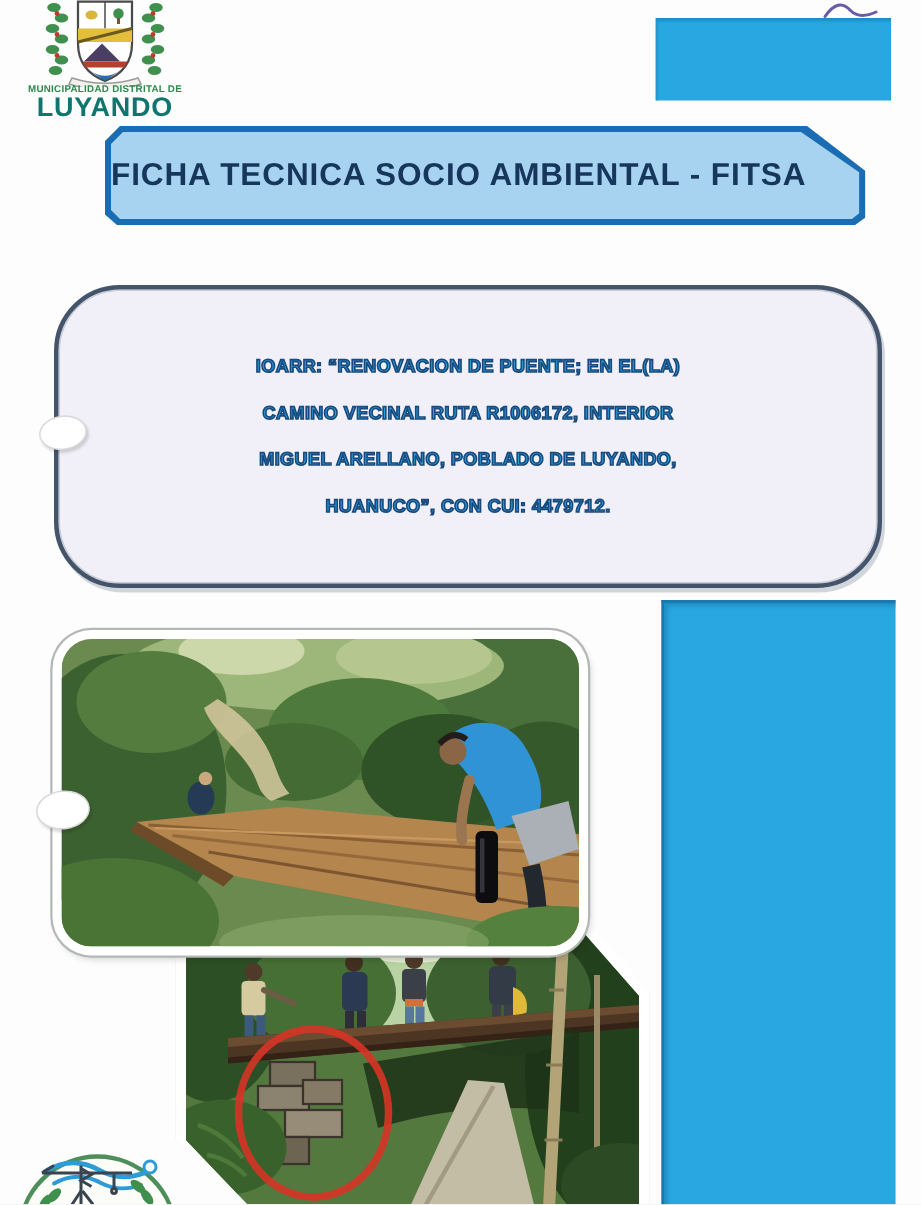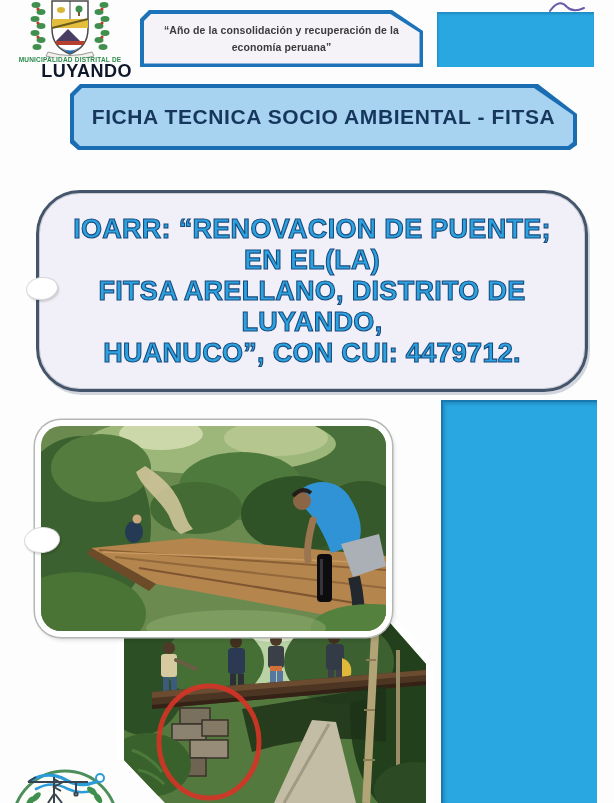--- a/index.html
+++ b/index.html
@@ -5,51 +5,51 @@
   * { margin:0; padding:0; box-sizing:border-box; }
   body { background:#e8e8e8; font-family:"Liberation Sans", sans-serif; }
   .page {
     position:relative; width:614px; height:803px; margin:0 auto;
     background:#fdfdfd; overflow:hidden;
   }
   
   .crest { position:absolute; left:24px; top:0; width:92px; height:58px; }
   .muni-text { position:absolute; left:8px; top:56px; width:124px; text-align:center; color:#177a3b; }
   .muni-line1 { font-size:6.5px; font-weight:bold; letter-spacing:.2px; color:#2a8a4a; }
-  .muni-name  { font-size:18px; font-weight:bold; letter-spacing:.5px; line-height:.95; color:#0f172a;text-align:right; }
+  .muni-name  { font-size:18px; font-weight:bold; letter-spacing:.5px; line-height:.95; color:#0f766e; }
 
   .motto-box { position:absolute; left:140px; top:10px; width:283px; height:57px;
     background:#1c73ba;
     clip-path:polygon(0 9px, 9px 0, 252px 0, 100% 21px, 100% 100%, 0 100%);
     filter:drop-shadow(1px 2px 1px rgba(60,90,130,.4)); }
   .motto-inner { position:absolute; inset:3.5px; background:#f5f3f8;
     clip-path:polygon(0 8px, 8px 0, 246px 0, 100% 19px, 100% 100%, 0 100%);
     display:flex; flex-direction:column; justify-content:center; align-items:center; }
   .motto-inner div { font-size:10.5px; font-weight:bold; color:#3b3b3b; line-height:1.55; letter-spacing:.1px; }
 
   .corner-rect { position:absolute; left:437px; top:12px; width:157px; height:55px;
     background:#29a7e0; box-shadow:inset 1px 2px 2px rgba(20,90,140,.35); }
   .pen-mark { position:absolute; left:546px; top:0; width:44px; height:14px; }
 
   .banner { position:absolute; left:70px; top:84px; width:507px; height:66px;
     background:#1a6cb3;
     clip-path:polygon(0 10px, 10px 0, 468px 0, 100% 30px, 100% calc(100% - 5px), 500px 100%, 8px 100%, 0 calc(100% - 7px));
     filter:drop-shadow(1px 2px 1px rgba(60,90,130,.35)); }
   .banner-inner { position:absolute; inset:4px; background:#a7d2f0;
     clip-path:polygon(0 8px, 8px 0, 460px 0, 100% 27px, 100% calc(100% - 4px), 494px 100%, 6px 100%, 0 calc(100% - 6px));
-    display:flex; align-items:center; justify-content:center; }
+    display:flex; align-items:center; }
   .banner-inner span { font-size:21px; font-weight:bold; color:#16365c; letter-spacing:.6px; }
 
   
   .title-box { position:absolute; left:36px; top:190px; width:552px; height:202px;
     background:#f1eff7; border:3px solid #44546a; border-radius:44px;
     box-shadow:2px 3px 0 rgba(110,125,150,.3), inset 0 0 0 1px #c9cdd8;
     display:flex; flex-direction:column; justify-content:center; text-align:center;
     padding:6px 14px; z-index:1; }
-  .title-line { display:block; font-size:27px; font-weight:bold; line-height:31px;
+  .title-line { display:block; font-size:12px; font-weight:bold; line-height:31px;
     color:#2ba3e0; -webkit-text-stroke:1.1px #1a4a7d; letter-spacing:.3px; }
 
   
   .hole { position:absolute; background:#fff; border:1px solid #d8d8d8; border-radius:50%;
     box-shadow:1px 2px 2px rgba(0,0,0,.15); z-index:10; }
   .hole-1 { left:26px; top:277px; width:32px; height:23px; transform:rotate(-8deg); }
   .hole-2 { left:24px; top:527px; width:36px; height:26px; transform:rotate(-6deg); }
 
   
   .photo1 { position:absolute; left:35px; top:420px; width:357px; height:217px;
@@ -114,41 +114,36 @@
       <path d="M31,41 h30 l-2,4 h-26 Z" fill="#b5402e"></path>
       <path d="M36,47 q10,7 20,0 l-10,7 Z" fill="#2b6cb0"></path>
     </g>
     <path d="M24,52 q22,7 44,0 l2,4 q-24,8 -48,0 Z" fill="#f2f0ea" stroke="#9a9a9a" stroke-width="1"></path>
   </svg>
   <div class="muni-text">
     <div class="muni-line1">MUNICIPALIDAD DISTRITAL DE</div>
     <div class="muni-name">LUYANDO</div>
   </div>
 
-  <div class="motto-box">
-    <div class="motto-inner">
-      <div>“Año de la consolidación y recuperación de la</div>
-      <div>economía peruana”</div>
-    </div>
-  </div>
 
   <div class="corner-rect"></div>
   <svg class="pen-mark" viewBox="0 0 44 14">
     <path d="M4,11 q9,-13 17,-4 q6,6 17,1" stroke="#6a5aa8" stroke-width="2" fill="none" stroke-linecap="round"></path>
   </svg>
 
   <div class="banner">
     <div class="banner-inner">
       <span>FICHA TECNICA SOCIO AMBIENTAL - FITSA</span>
     </div>
   </div>
 
   <div class="title-box">
     <span class="title-line">IOARR: “RENOVACION DE PUENTE; EN EL(LA)</span>
-    <span class="title-line">FITSA ARELLANO, DISTRITO DE LUYANDO,</span>
+    <span class="title-line">CAMINO VECINAL RUTA R1006172, INTERIOR</span>
+    <span class="title-line">MIGUEL ARELLANO, POBLADO DE LUYANDO,</span>
     <span class="title-line">HUANUCO”, CON CUI: 4479712.</span>
   </div>
 
   <div class="hole hole-1"></div>
   <div class="hole hole-2"></div>
 
   <div class="photo1">
     <div class="photo1-inner">
       <svg viewBox="0 0 345 205" preserveAspectRatio="none">
         <rect width="345" height="205" fill="#6b8a50"></rect>

